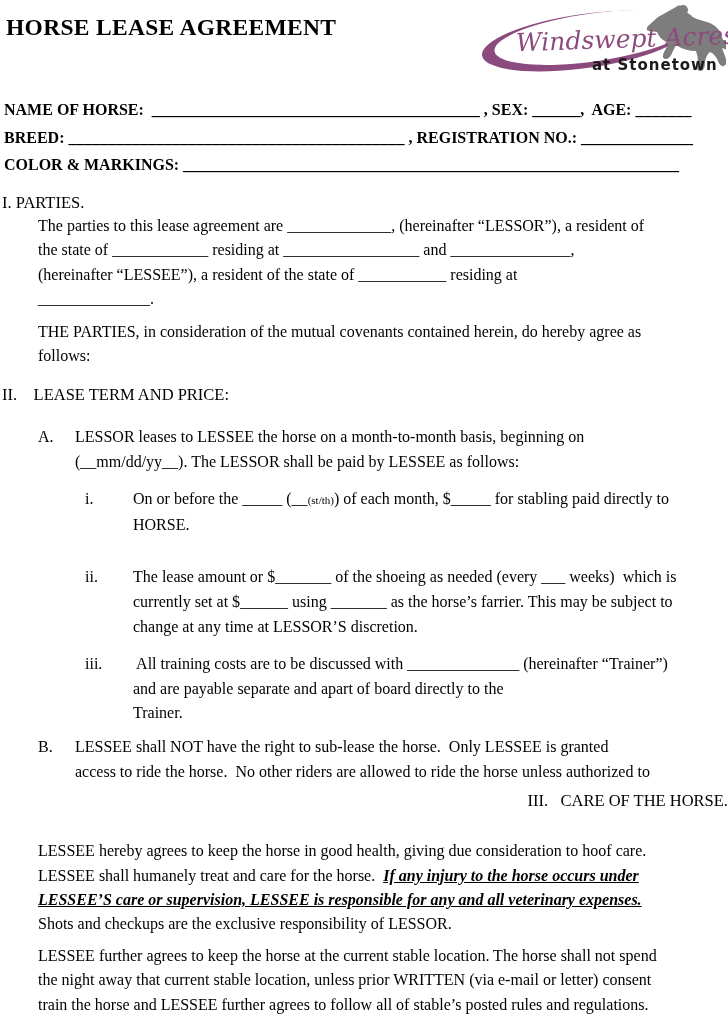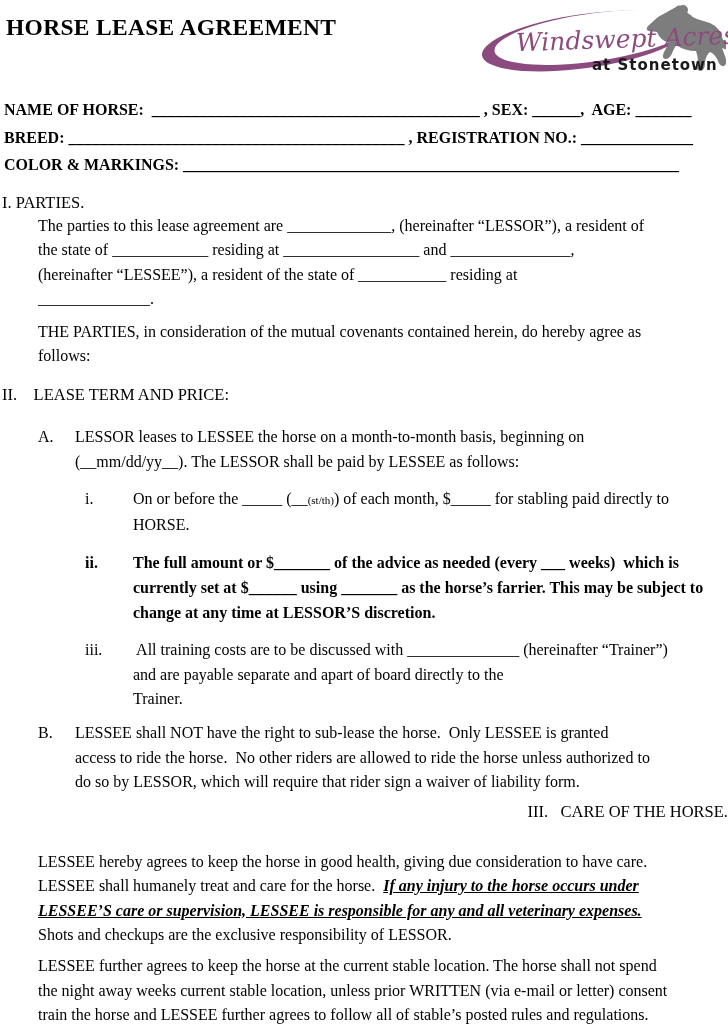--- a/index.html
+++ b/index.html
@@ -67,21 +67,21 @@
   .line { white-space:pre; line-height:24.6px; }
   .p-parties { margin-top:1px; }
   .p-covenant { margin-top:8px; }
   .item { display:flex; align-items:flex-start; }
   .item .lbl { flex:0 0 auto; white-space:pre; line-height:24.6px; }
   .lbl-a { margin-left:38px; width:37px; }
   .lbl-i { margin-left:85px; width:48px; }
   .itxt { flex:1 1 auto; min-width:0; }
   .item-a   { margin-top:20px; }
   .item-i   { margin-top:13px; }
-  .item-ii  { margin-top:14px;font-weight:bold; }
+  .item-ii  { margin-top:28px; }
   .item-iii { margin-top:13px; }
   .item-b   { margin-top:9px; }
   .p-care1 { margin-top:28px; }
   .p-care2 { margin-top:7px; }
   .p-care1 .line, .p-care2 .line { line-height:24.4px; }
   .em-clause {
     font-weight:bold;
     font-style:italic;
     text-decoration:underline;
   }
@@ -145,52 +145,51 @@
     <div class="lbl lbl-i">i.</div>
     <div class="itxt">
       <div class="line"><span>On or before the _____ (__</span><span class="small-sup">(st/th)</span><span>) of each month, $_____ for stabling paid directly to</span></div>
       <div class="line">HORSE.</div>
     </div>
   </div>
 
   <div class="item item-ii">
     <div class="lbl lbl-i">ii.</div>
     <div class="itxt">
-      <div class="line">The full amount or $_______ of the advice as needed (every ___ weeks)  which is</div>
+      <div class="line">The lease amount or $_______ of the shoeing as needed (every ___ weeks)  which is</div>
       <div class="line">currently set at $______ using _______ as the horse’s farrier. This may be subject to</div>
       <div class="line">change at any time at LESSOR’S discretion.</div>
     </div>
   </div>
 
   <div class="item item-iii">
     <div class="lbl lbl-i">iii.</div>
     <div class="itxt">
       <div class="line"> All training costs are to be discussed with ______________ (hereinafter “Trainer”)</div>
       <div class="line">and are payable separate and apart of board directly to the</div>
       <div class="line">Trainer.</div>
     </div>
   </div>
 
   <div class="item item-b">
     <div class="lbl lbl-a">B.</div>
     <div class="itxt">
       <div class="line">LESSEE shall NOT have the right to sub-lease the horse.  Only LESSEE is granted</div>
       <div class="line">access to ride the horse.  No other riders are allowed to ride the horse unless authorized to</div>
-      <div class="line">do so by LESSOR, which will require that rider sign a waiver of liability form.</div>
     </div>
   </div>
 
   <div class="h-sec h-care">III.   CARE OF THE HORSE.</div>
 
   <div class="para p-care1">
-    <div class="line">LESSEE hereby agrees to keep the horse in good health, giving due consideration to have care.</div>
+    <div class="line">LESSEE hereby agrees to keep the horse in good health, giving due consideration to hoof care.</div>
     <div class="line"><span>LESSEE shall humanely treat and care for the horse.  </span><span class="em-clause">If any injury to the horse occurs under</span></div>
     <div class="line"><span class="em-clause">LESSEE’S care or supervision, LESSEE is responsible for any and all veterinary expenses.</span></div>
     <div class="line">Shots and checkups are the exclusive responsibility of LESSOR.</div>
   </div>
 
   <div class="para p-care2">
     <div class="line">LESSEE further agrees to keep the horse at the current stable location. The horse shall not spend</div>
-    <div class="line">the night away weeks current stable location, unless prior WRITTEN (via e-mail or letter) consent</div>
+    <div class="line">the night away that current stable location, unless prior WRITTEN (via e-mail or letter) consent</div>
     <div class="line">train the horse and LESSEE further agrees to follow all of stable’s posted rules and regulations.</div>
   </div>
 
 </div>
 
 </body></html>

